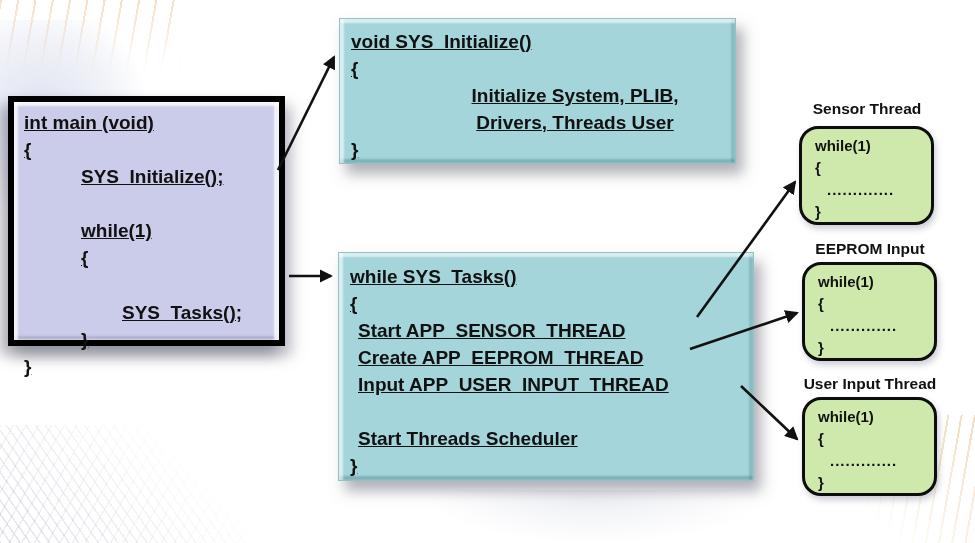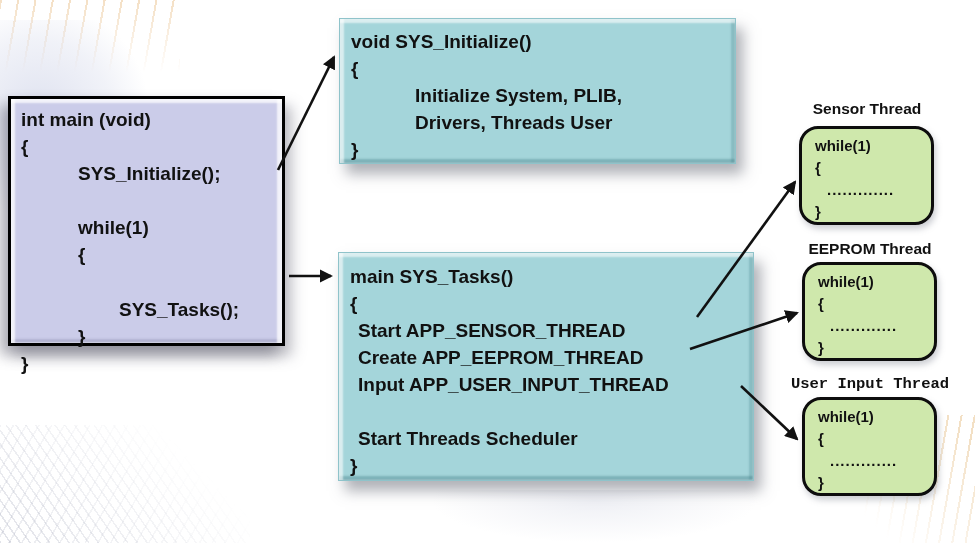--- a/index.html
+++ b/index.html
@@ -41,31 +41,31 @@
     left:855px;top:415px;width:120px;height:128px;
     background:repeating-linear-gradient(100deg,rgba(233,198,148,0.55) 0 2px,rgba(255,255,255,0) 2px 13px);
     -webkit-mask-image:linear-gradient(225deg,#000 10%,transparent 85%);
     mask-image:linear-gradient(225deg,#000 10%,transparent 85%);
   }
   .tex-mid-speck{
     left:430px;top:490px;width:330px;height:53px;
     background:radial-gradient(ellipse at 50% 20%,rgba(190,195,215,0.25) 0%,rgba(255,255,255,0) 70%);
   }
   
-  .box{position:absolute;font-weight:700;line-height:27px;font-size:19px;}
+  .box{position:absolute;font-weight:700;line-height:27px;font-size:19px;text-decoration:underline;}
   .box .ln{height:27px;white-space:nowrap;}
   .ind1{padding-left:57px;}
   .ind2{padding-left:98px;margin-top:28px;}
-  .indent-med{padding-left:64px;}
+  .indent-med{padding-left:64px;text-align:center;}
   .indent-sm{padding-left:8px;}
   .main-box{
     left:8px;top:96px;width:277px;height:250px;
     background:var(--main-box-fill);
     padding:7px 0 0 10px;
-    border:3px solid #000000;
+    border:6px solid #000000;
     box-shadow:
       inset 0 4px 2px rgba(255,255,255,0.75),
       inset 4px 0 2px rgba(255,255,255,0.75),
       inset -5px 0 2px rgba(255,255,255,0.75),
       inset 0 -4px 2px rgba(120,120,155,0.30),
       -8px 9px 13px rgba(92,92,108,0.48),
       7px 10px 13px rgba(92,92,108,0.38);
   }
   .func-box{
     background:var(--func-box-fill);
@@ -124,47 +124,47 @@
 
   <div class="box func-box init-box">
     <div class="ln">void SYS_Initialize()</div>
     <div class="ln">{</div>
     <div class="ln indent-med">Initialize System, PLIB,</div>
     <div class="ln indent-med">Drivers, Threads User</div>
     <div class="ln">}</div>
   </div>
 
   <div class="box func-box tasks-box">
-    <div class="ln">main SYS_Tasks()</div>
+    <div class="ln">while SYS_Tasks()</div>
     <div class="ln">{</div>
     <div class="ln indent-sm">Start APP_SENSOR_THREAD</div>
     <div class="ln indent-sm">Create APP_EEPROM_THREAD</div>
     <div class="ln indent-sm">Input APP_USER_INPUT_THREAD</div>
     <div class="ln"></div>
     <div class="ln indent-sm">Start Threads Scheduler</div>
     <div class="ln">}</div>
   </div>
 
   <div class="thread-label" style="left:782px;top:100px;">Sensor Thread</div>
   <div class="thread-box" style="left:799px;top:126px;">
     <div class="ln">while(1)</div>
     <div class="ln">{</div>
     <div class="ln dots">.............</div>
     <div class="ln">}</div>
   </div>
 
-  <div class="thread-label" style="left:785px;top:240px;">EEPROM Thread</div>
+  <div class="thread-label" style="left:785px;top:240px;">EEPROM Input</div>
   <div class="thread-box" style="left:802px;top:262px;">
     <div class="ln">while(1)</div>
     <div class="ln">{</div>
     <div class="ln dots">.............</div>
     <div class="ln">}</div>
   </div>
 
-  <div class="thread-label" style="left:785px;top:375px;font-family:Liberation Mono, monospace;">User Input Thread</div>
+  <div class="thread-label" style="left:785px;top:375px;">User Input Thread</div>
   <div class="thread-box" style="left:802px;top:397px;">
     <div class="ln">while(1)</div>
     <div class="ln">{</div>
     <div class="ln dots">.............</div>
     <div class="ln">}</div>
   </div>
 
   <svg class="arrows" viewBox="0 0 975 543" xmlns="http://www.w3.org/2000/svg">
     <defs>
       <marker id="ah" viewBox="0 0 10 10" refX="8.5" refY="5" markerWidth="5.2" markerHeight="5.2" orient="auto-start-reverse">

